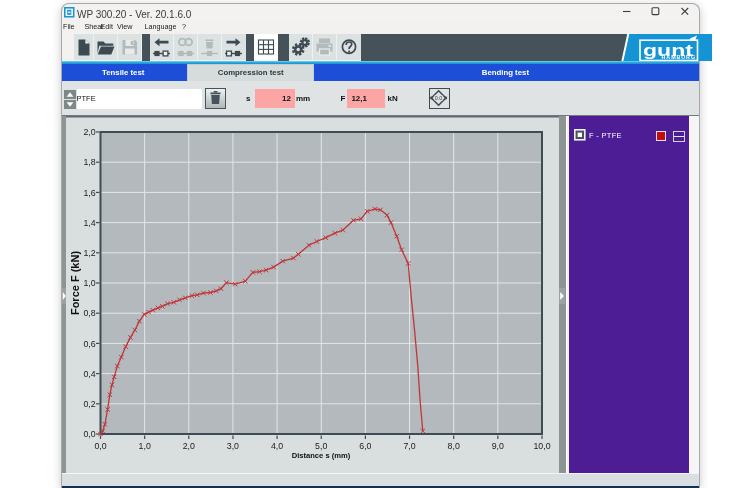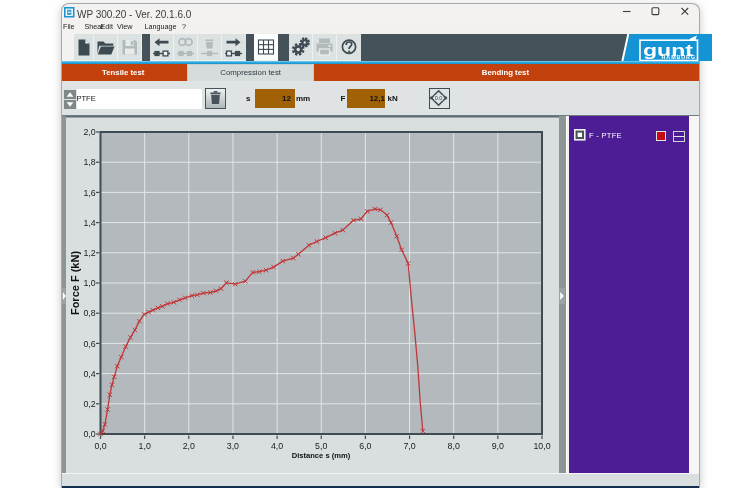--- a/index.html
+++ b/index.html
@@ -5,28 +5,28 @@
 html,body{width:755px;height:488px;background:#fff;overflow:hidden}
 body{font-family:"Liberation Sans",sans-serif;position:relative}
 .abs{position:absolute}
 #win{position:absolute;left:61px;top:3px;width:639px;height:485px;background:#f3f2f1;border:1px solid #a9a9ab;border-bottom:none;border-radius:8px 8px 0 0;box-shadow:0 2px 10px rgba(0,0,0,.22)}
 #ttext{position:absolute;left:15px;top:5px;font-size:10px;color:#3b3b3b}
 #menubar{position:absolute;left:0;top:15.5px;width:100%;height:14px;background:#f2f1f0;font-size:7.2px;color:#1b1b1b}
 #menubar span{position:absolute;top:2.5px}
 #toolbar{position:absolute;left:12px;top:29.5px;width:100%;height:27px;background:#0f766e}
 .tbtn{position:absolute;top:.5px;height:26px;background:#dce2e2}
 #cyan{position:absolute;left:0;top:56.5px;width:100%;height:3.2px;background:linear-gradient(180deg,#8ed4f0,#2bace2 45%,#1b8fc6)}
-#tabs{position:absolute;left:0;top:59.7px;width:100%;height:17.3px;background:#c2410c}
+#tabs{position:absolute;left:0;top:59.7px;width:100%;height:17.3px;background:#1d4ed8}
 .tab{position:absolute;top:0;height:17.3px;width:127.4px;color:#fff;font-weight:bold;font-size:7.8px;text-align:center;line-height:18px}
-#tabactive{position:absolute;left:124.9px;top:59.9px;width:127.6px;height:16.8px;background:#d6dbdb;color:#2c3940;font-weight:normal;font-size:7.8px;text-align:center;line-height:16.8px;border:1px solid #c5cccc;border-bottom:none}
+#tabactive{position:absolute;left:124.9px;top:59.9px;width:127.6px;height:16.8px;background:#d6dbdb;color:#2c3940;font-weight:bold;font-size:7.8px;text-align:center;line-height:16.8px;border:1px solid #c5cccc;border-bottom:none}
 #ctrlrow{position:absolute;left:0;top:77px;width:100%;height:35.3px;background:#dfe3e3;border-bottom:1.6px solid #707b80}
 #statusbar{position:absolute;left:0;top:469px;width:100%;height:12.5px;background:#d9dee1;border-top:1.2px solid #f2f4f5}
 #statusnavy{position:absolute;left:0;top:481.5px;width:100%;height:3.5px;background:#14304d}
 .fieldlab{position:absolute;font-size:8px;font-weight:bold;color:#111}
-.gfield{position:absolute;top:85px;height:18.5px;background:#a16207;font-size:8px;font-weight:bold;color:#111;text-align:right;line-height:19px}
+.gfield{position:absolute;top:85px;height:18.5px;background:#fca5a5;font-size:8px;font-weight:bold;color:#111;text-align:right;line-height:19px}
 #legend{position:absolute;left:506.5px;top:112.3px;width:120.5px;height:356.7px;background:#4c1d95;font-size:7.5px;color:#fff}
 #leftstrip{position:absolute;left:0;top:112.3px;width:4.5px;height:356.7px;background:#8c9494}
 #rightstrip{position:absolute;left:496.5px;top:112.3px;width:8.5px;height:356.7px;background:#8c9494;border-right:1.6px solid #fdfdfd}
 #whitegap{position:absolute;left:627px;top:112.3px;width:10px;height:356.7px;background:#f6f6f6}
 </style></head>
 <body>
 <div id="win">
  <svg class="abs" style="left:2px;top:3.2px" width="10.5" height="10.5">
   <rect x="0.8" y="0.8" width="8.9" height="8.9" fill="#fff" stroke="#1e94cc" stroke-width="1.6"></rect>
   <rect x="3.1" y="2.7" width="4.3" height="5.2" fill="#2a9ed4"></rect>
@@ -183,21 +183,21 @@
 <svg width="17" height="17" style="position:absolute;left:0.5px;top:0.5px">
           <rect x="6.7" y="2" width="3.6" height="1.5" fill="#47525a"></rect>
           <rect x="3.5" y="3.5" width="10" height="1.8" fill="#47525a"></rect>
           <path d="M4.2 6h8.6l-.7 9h-7.2z" fill="#47525a"></path>
         </svg>
       </div>
       <span class="fieldlab" style="left:184px;top:13px">s</span>
       <div class="gfield" style="left:193px;width:39.5px;padding-right:3.5px;top:8px">12</div>
       <span class="fieldlab" style="left:234px;top:13px">mm</span>
       <span class="fieldlab" style="left:278.5px;top:13px">F</span>
-      <div class="gfield" style="left:284.5px;width:38.5px;padding-right:0;top:8px">12,1</div>
+      <div class="gfield" style="left:284.5px;width:38.5px;padding-right:18px;top:8px">12,1</div>
       <span class="fieldlab" style="left:325.5px;top:13px">kN</span>
       <div style="position:absolute;left:366.5px;top:7px;width:21.5px;height:20.5px;border:1.5px solid #3f4a52;background:#dde2e2">
 <svg width="19" height="18" style="position:absolute;left:-0.3px;top:-0.3px">
 <path d="M9.6 1.8L16.8 9L9.6 16.2L2.4 9z" fill="none" stroke="#3f4a52" stroke-width="1.5"></path>
 <rect x="5.5" y="6.3" width="8.2" height="5.4" fill="#dde2e2"></rect>
 <circle cx="2.4" cy="9" r="1.4" fill="#3f4a52"></circle>
           <circle cx="16.8" cy="9" r="1.4" fill="#3f4a52"></circle>
 <text x="9.6" y="11" text-anchor="middle" font-family="Liberation Sans,sans-serif" font-size="5.5" fill="#3f4a52">0.0</text>
 </svg>
       </div>

